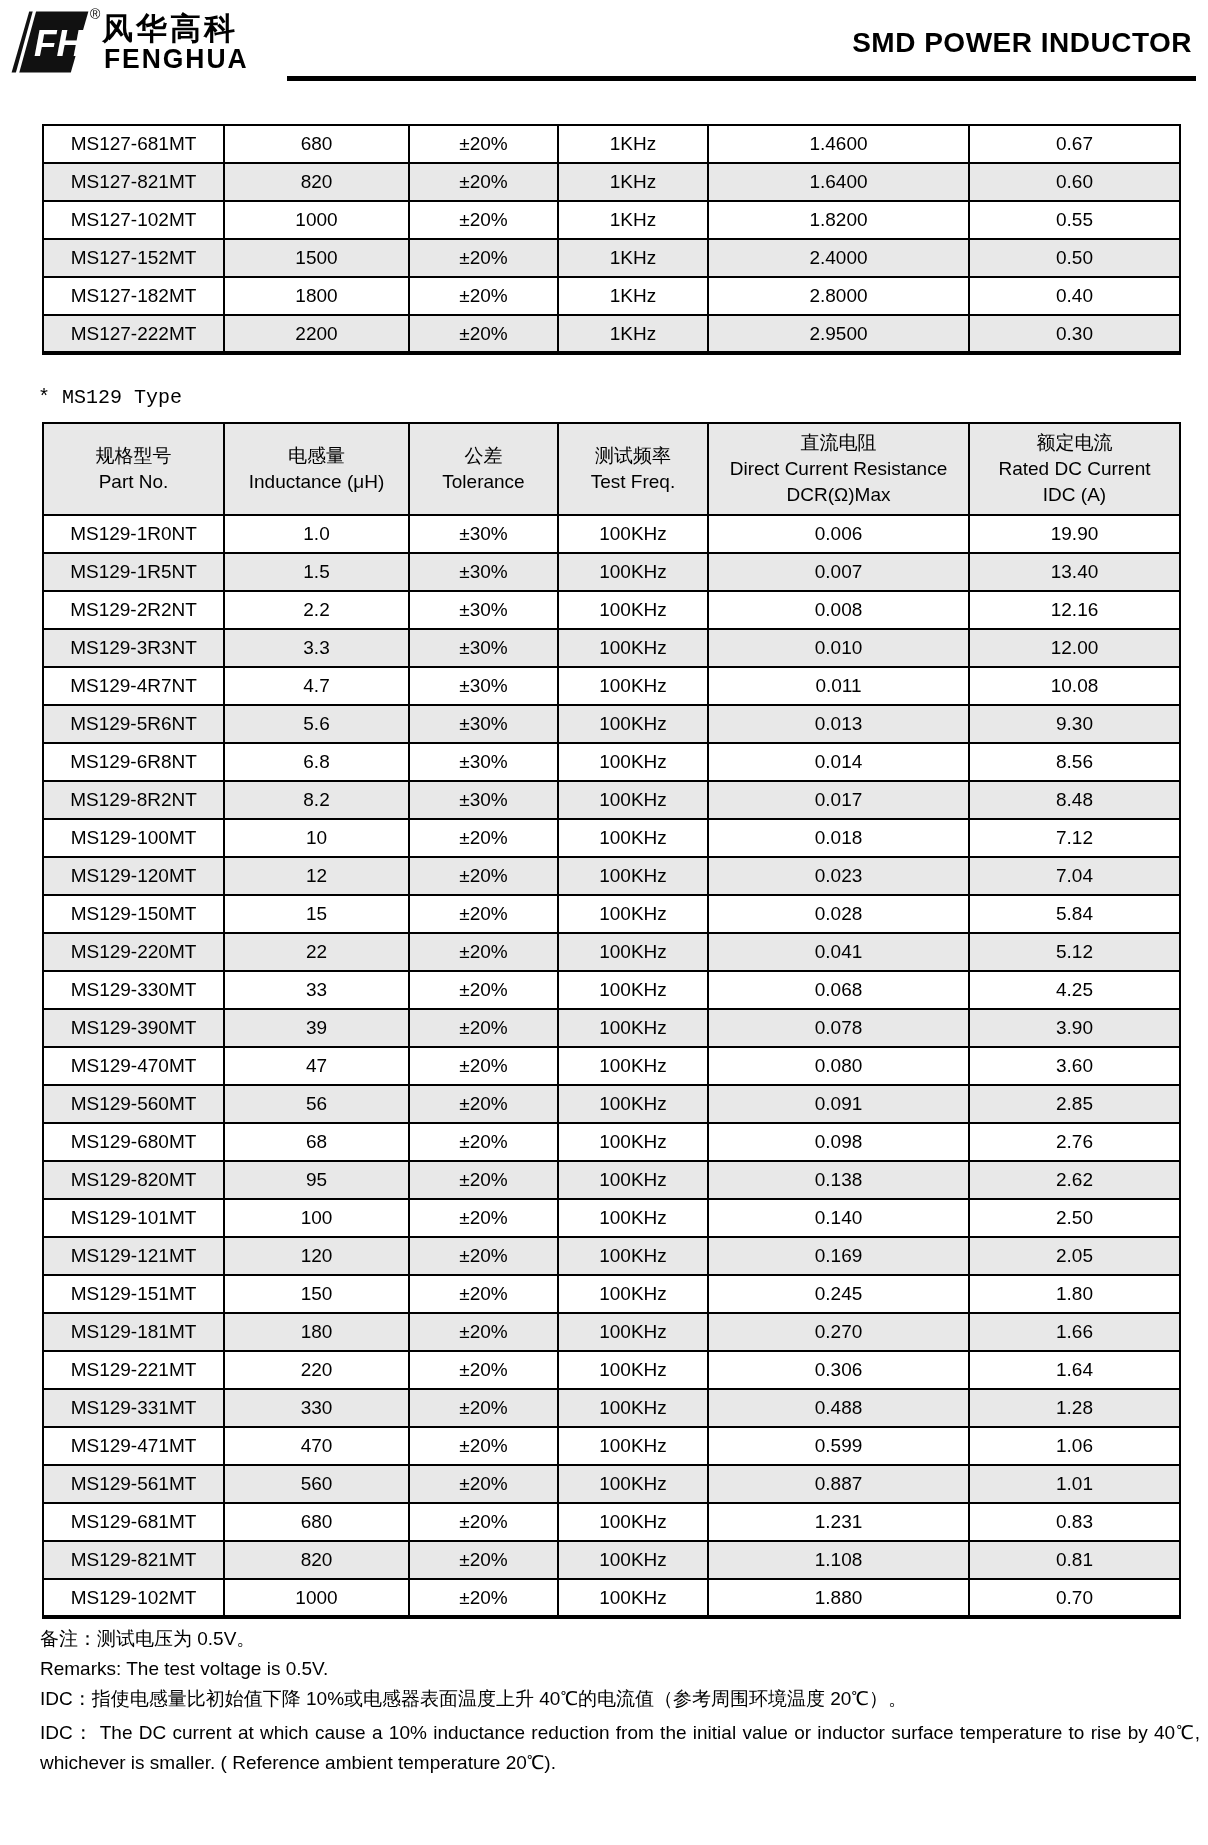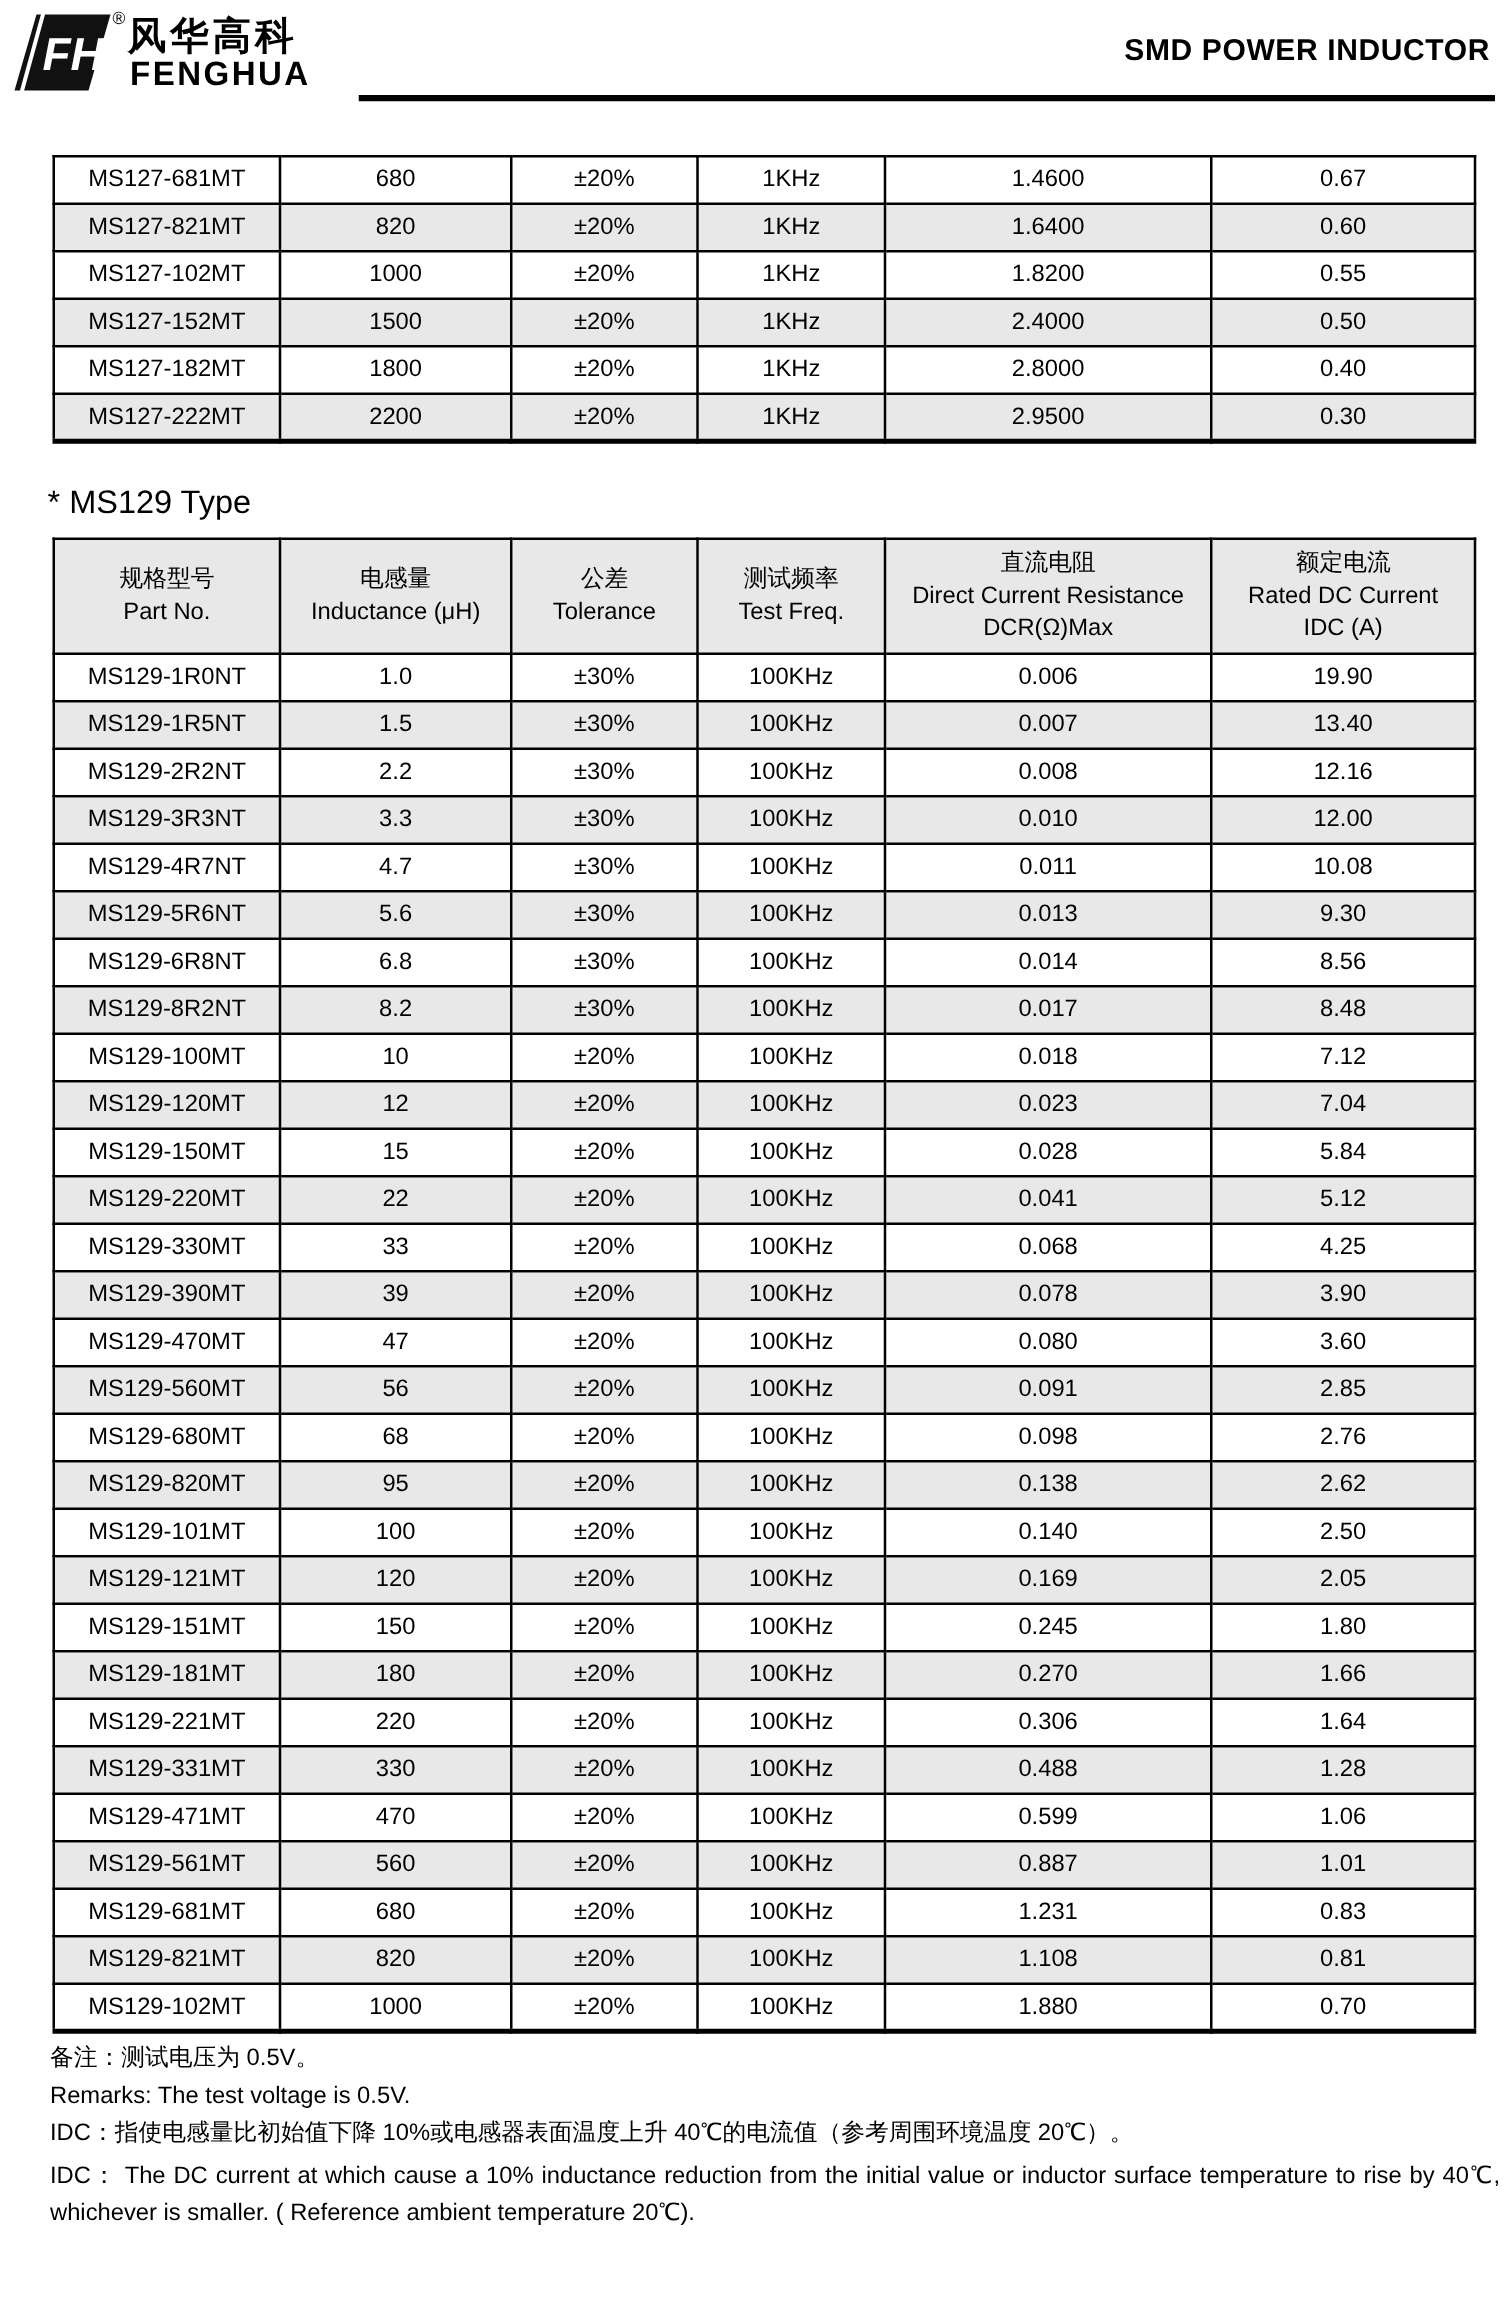--- a/index.html
+++ b/index.html
@@ -12,21 +12,21 @@
     color:#000;
     overflow:hidden;
   }
 
   
   .hdr { position:relative; height:95px; }
   .logo-mark { position:absolute; left:10px; top:6px; }
   .logo-reg { position:absolute; left:90px; top:6px; font-size:14px; }
   .logo-cn { position:absolute; left:102px; top:8px; font-size:31px; font-weight:bold; letter-spacing:3px; }
   .logo-en { position:absolute; left:104px; top:44px; font-size:27px; font-weight:bold; letter-spacing:2px; transform:scaleX(.98); transform-origin:left; }
-  .hdr-title { position:absolute; right:16px; top:27px; font-size:24px; font-weight:bold; letter-spacing:.5px; }
+  .hdr-title { position:absolute; right:16px; top:27px; font-size:28px; font-weight:bold; letter-spacing:.5px; }
   .hdr-rule { position:absolute; left:287px; top:76px; width:909px; height:5px; background:#000; }
 
   
   table.dtable {
     border-collapse:collapse;
     table-layout:fixed;
     margin-left:42px;
   }
   table.dtable td, table.dtable th {
     border:2px solid #000;
@@ -39,21 +39,21 @@
     white-space:nowrap;
   }
   table.dtable { border:2px solid #000; border-bottom:4px solid #000; }
   table.dtable td { height:38px; }
   tr.alt td { background:#e8e8e8; }
   #t1 { margin-top:29px; }
   #t2 { margin-top:13px; }
   #t2 thead th { background:#e8e8e8; height:92px; }
   .th2 { display:flex; flex-direction:column; justify-content:center; gap:4px; line-height:22px; }
   .th3 { display:flex; flex-direction:column; justify-content:center; gap:4px; line-height:22px; }
-  .section-label { margin:31px 0 0 38px; font-size:26px; }
+  .section-label { margin:31px 0 0 38px; font-size:20px;font-family:Liberation Mono, monospace; }
 
   
   .notes { margin:9px 0 0 12px; width:1188px; }
   .notes p { font-size:19px; line-height:22px; margin-bottom:8px;margin-left:28px; }
   .notes p.justify { text-align:justify; line-height:30px; margin-bottom:0; }
 </style>
 </head>
 <body>
 
 <div class="page">

